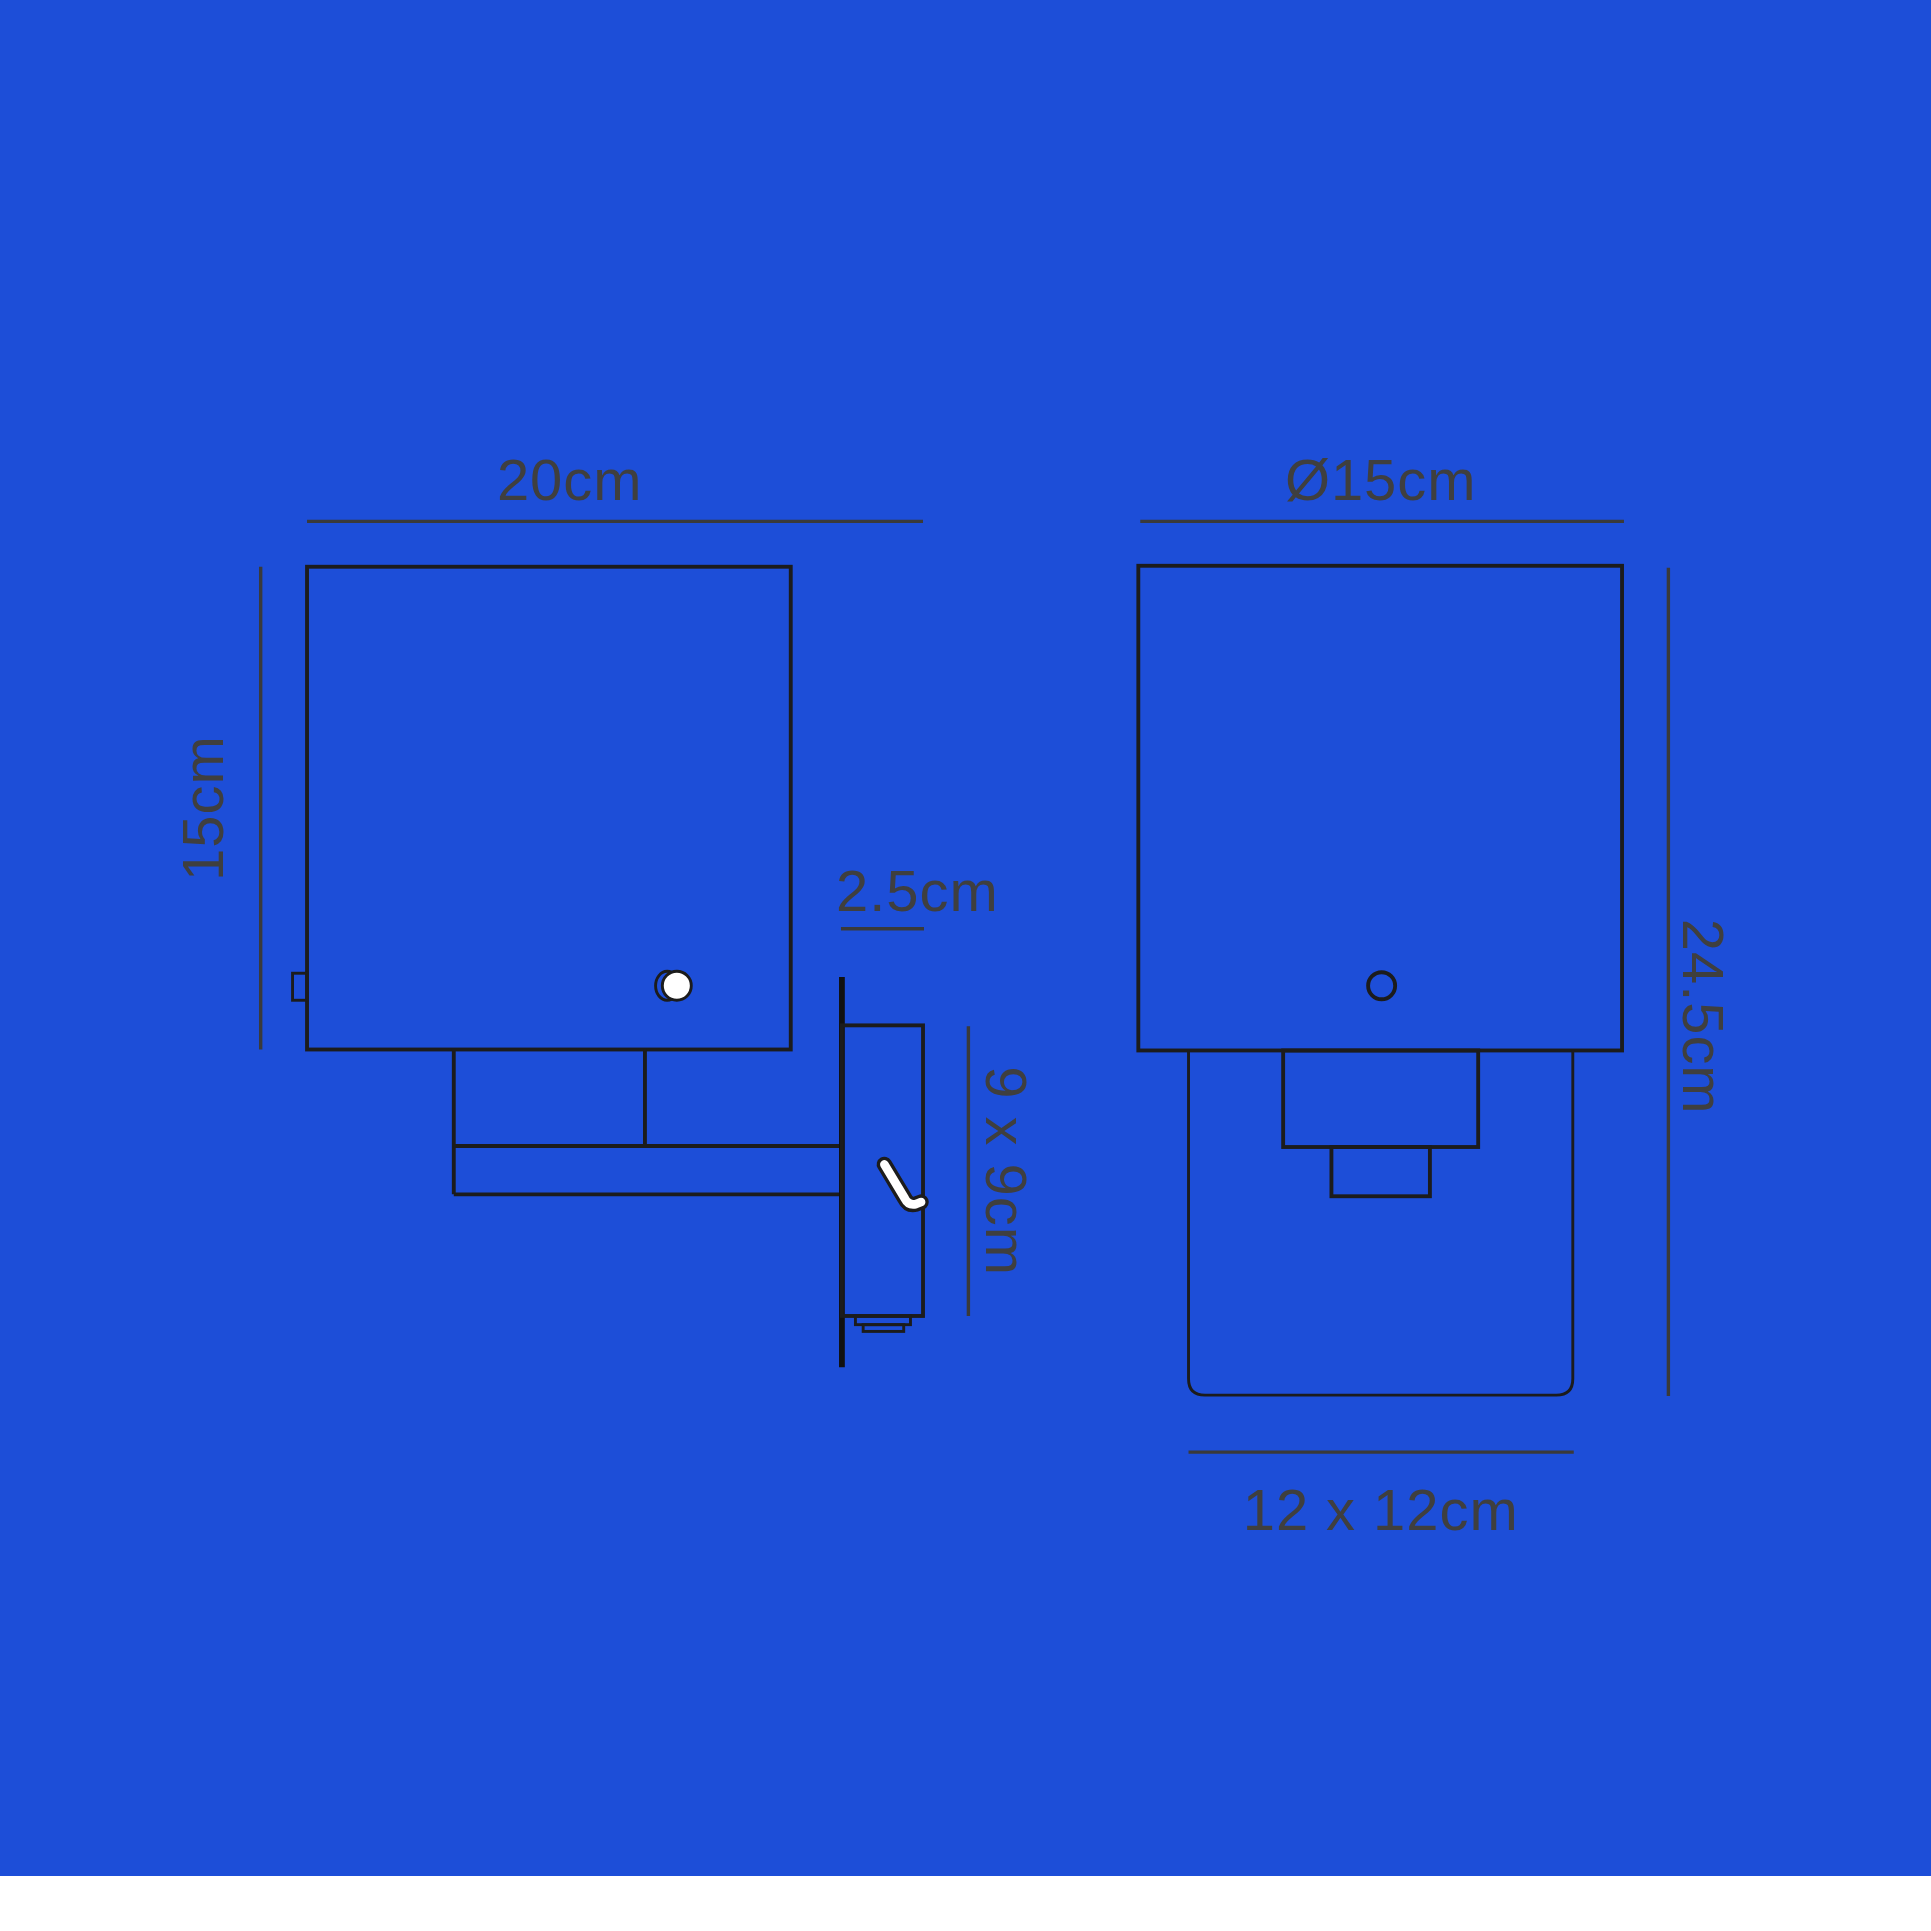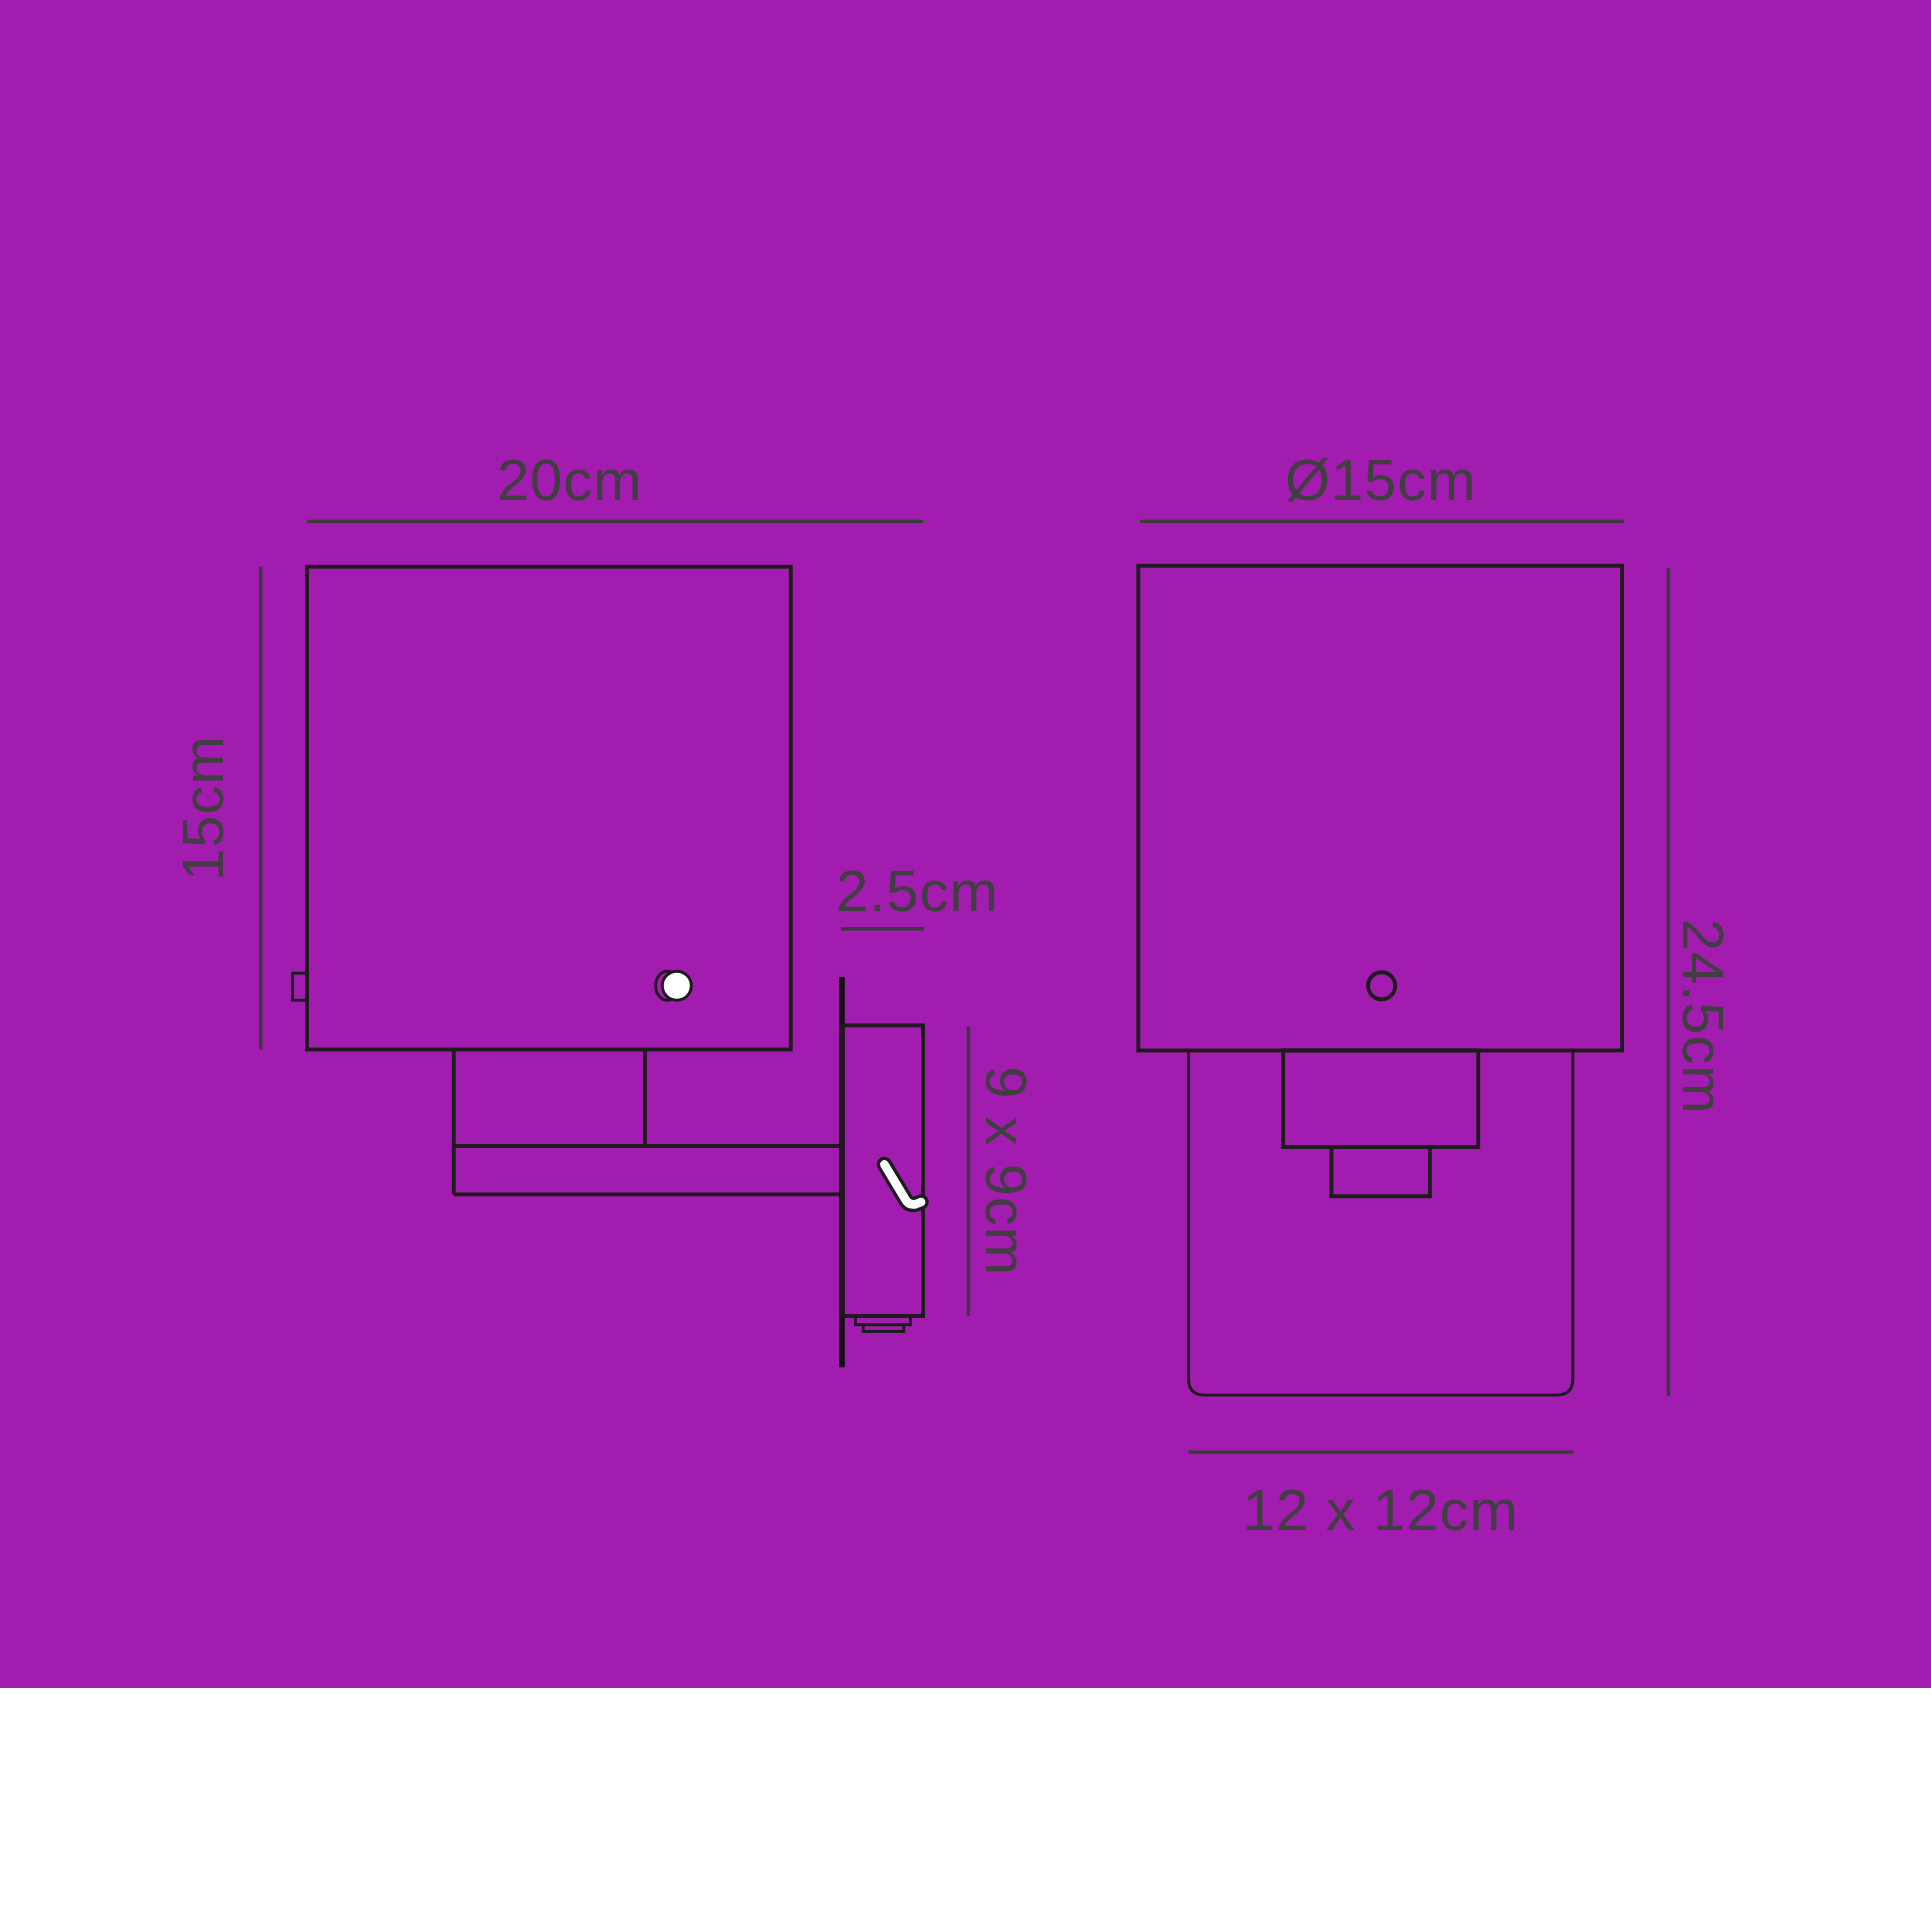--- a/index.html
+++ b/index.html
@@ -3,22 +3,22 @@
 <meta charset="utf-8">
 <style>
   html, body {
     margin: 0;
     padding: 0;
     background: #ffffff;
   }
   .canvas {
     position: relative;
     width: 1931px;
-    height: 1688px;
-    background: #a21caf;
+    height: 1876px;
+    background: #1d4ed8;
     font-family: "Liberation Sans", sans-serif;
   }
   svg { display: block; }
   .outline {
     fill: none;
     stroke: #1c1c1c;
     stroke-width: 4;
   }
   .outline-thin {
     fill: none;

